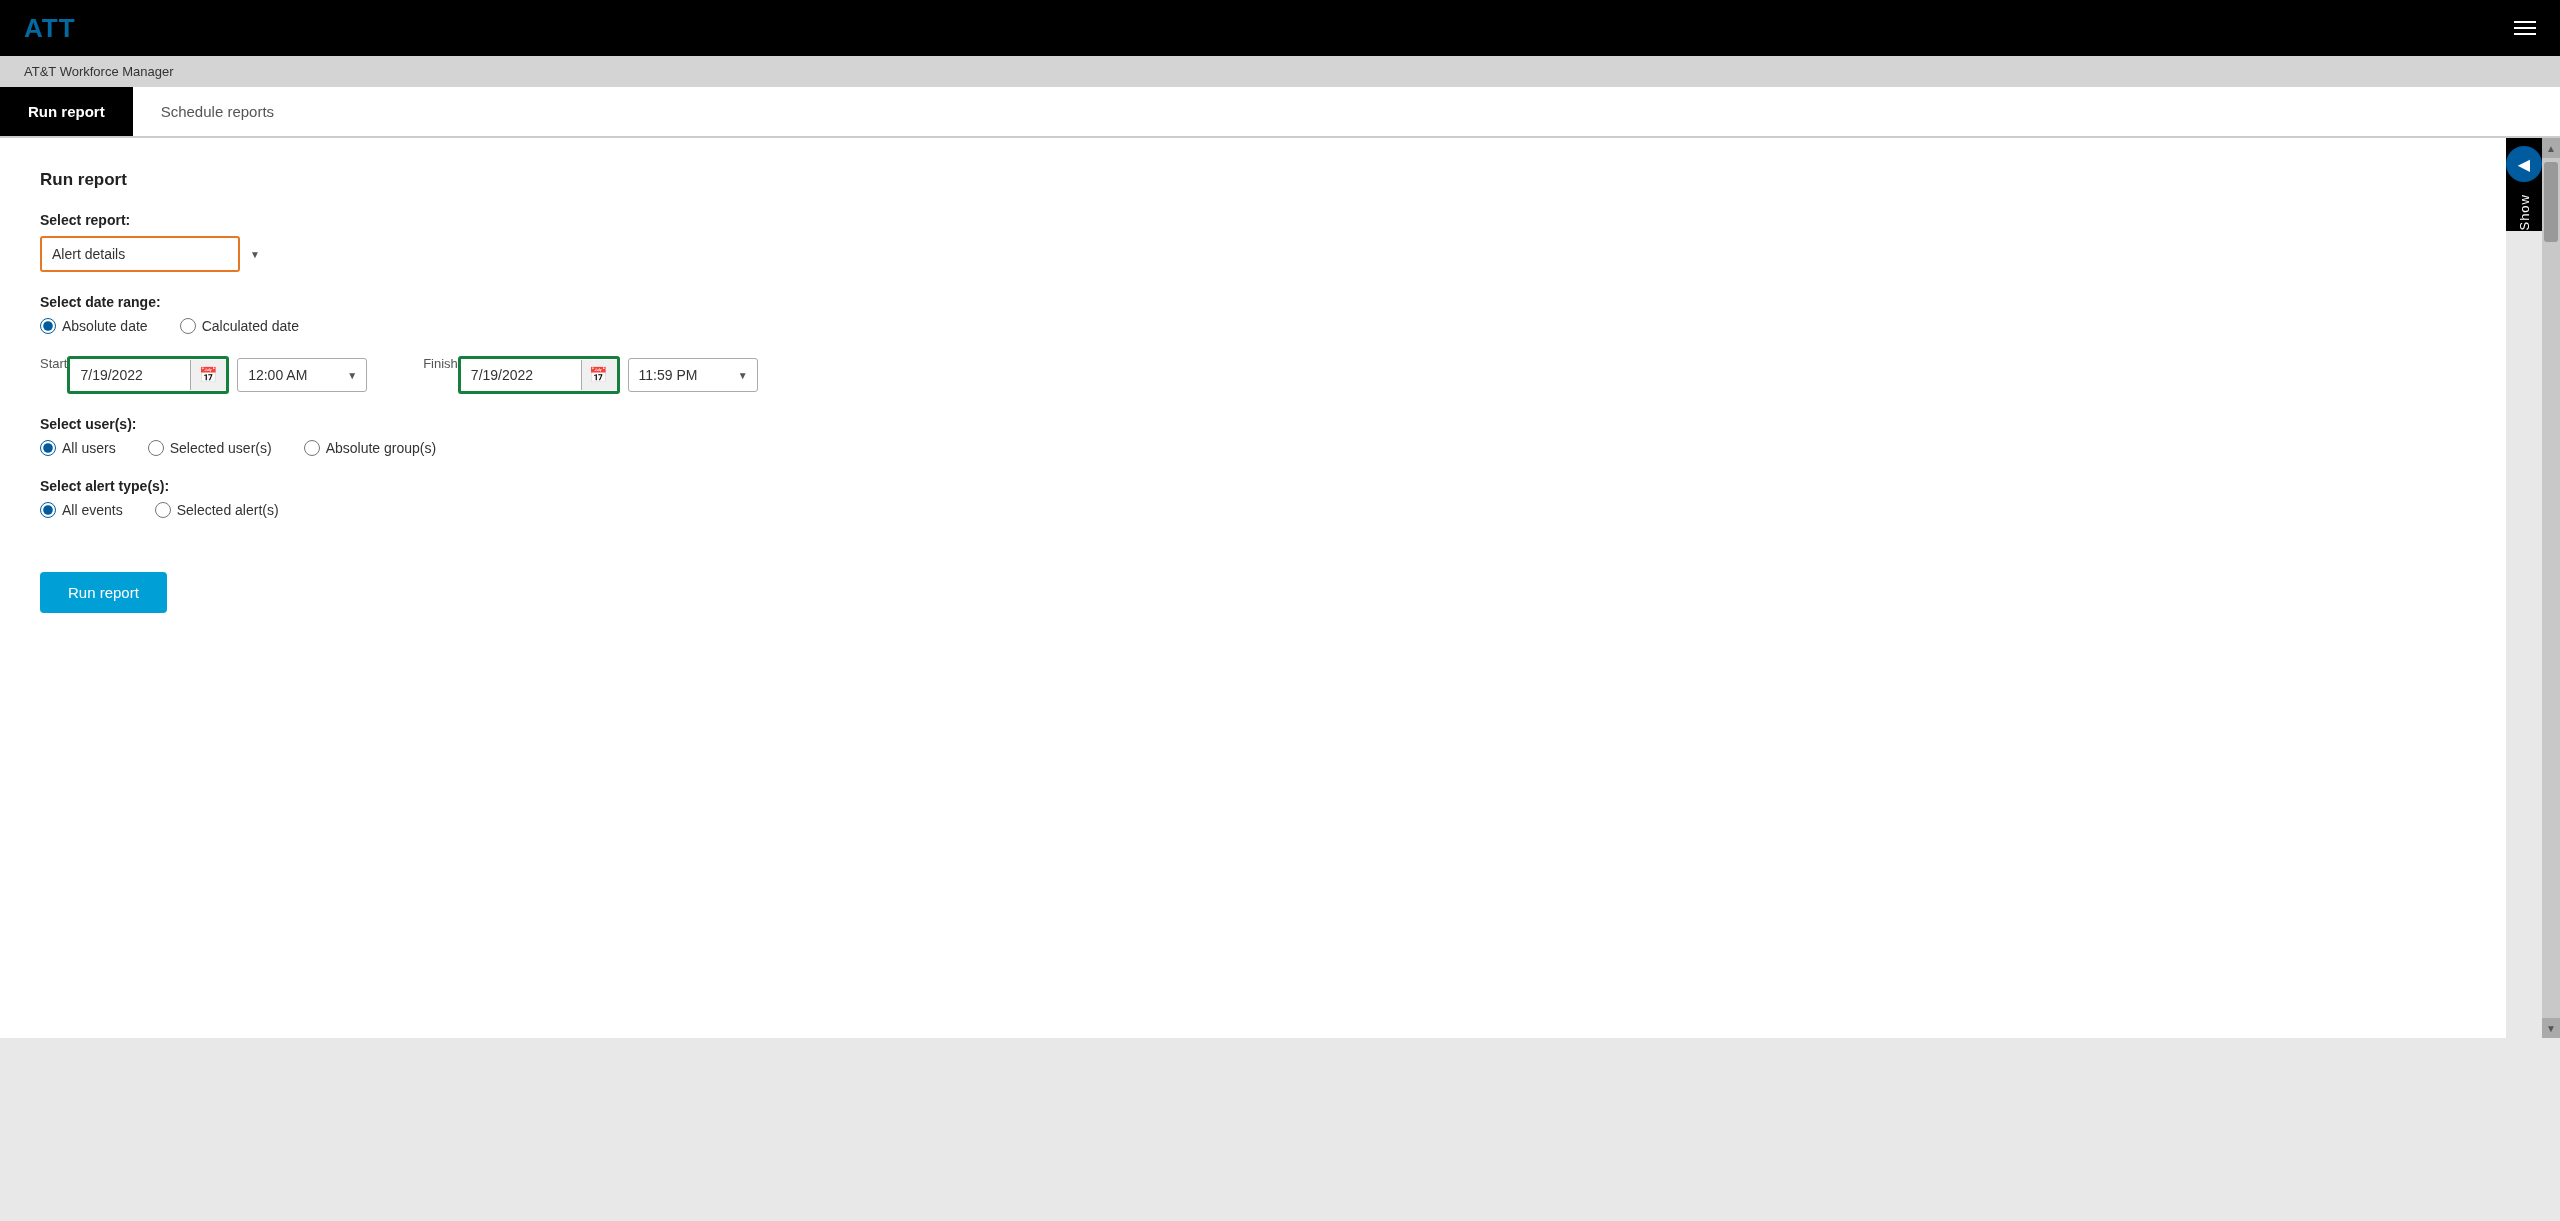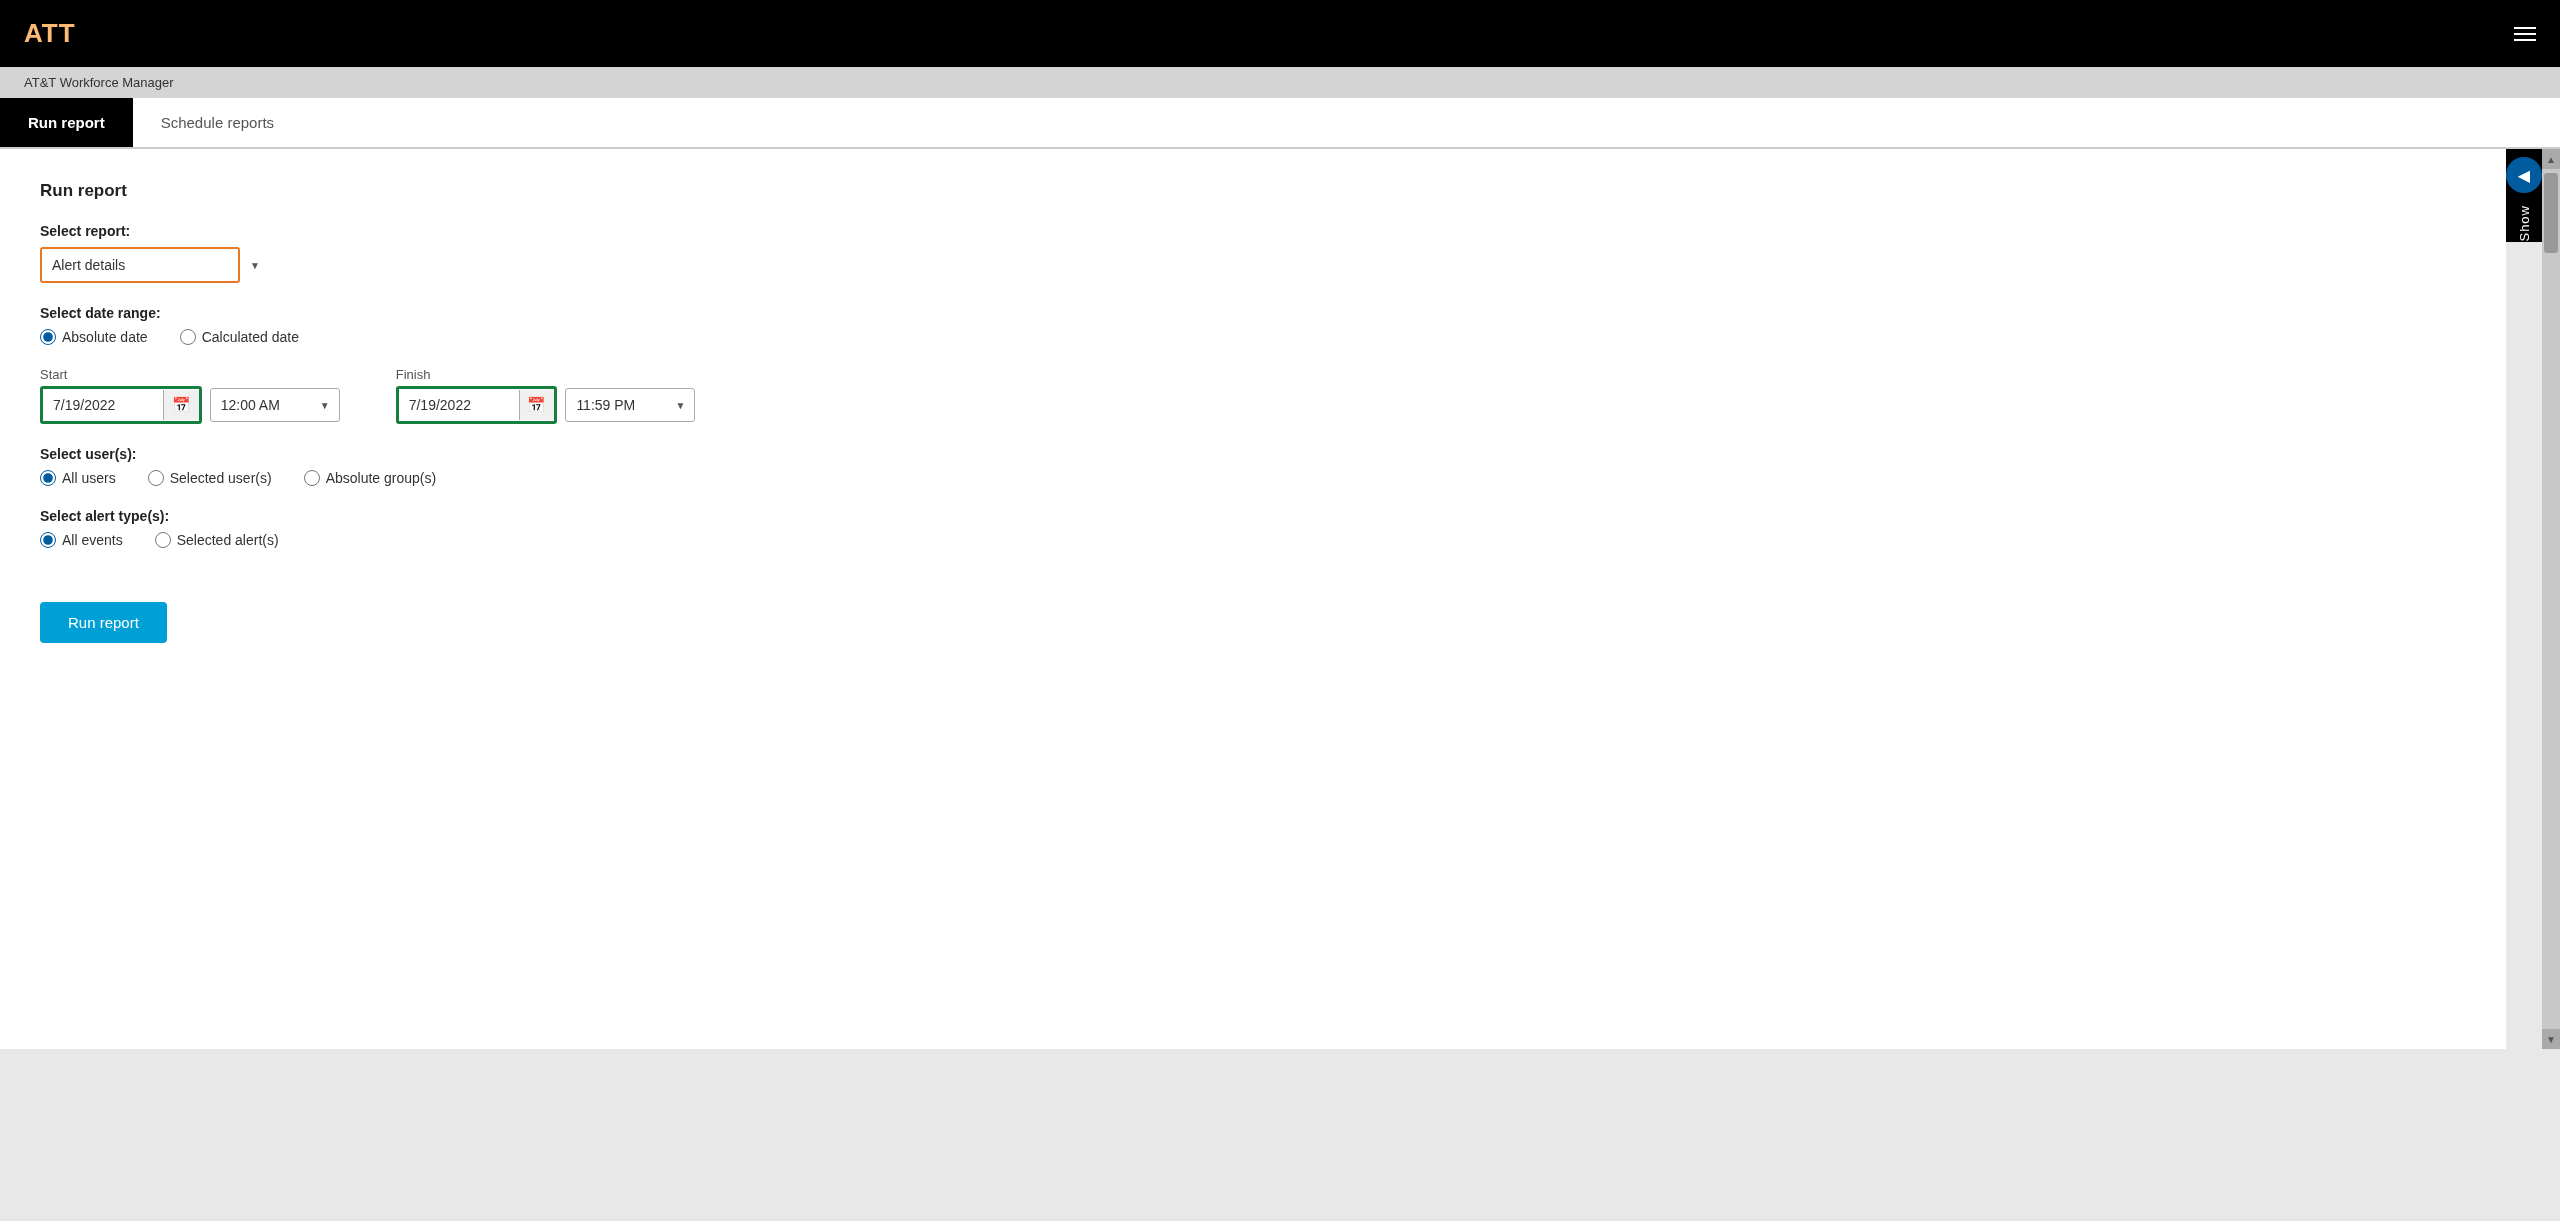--- a/index.html
+++ b/index.html
@@ -1,22 +1,22 @@
 <!DOCTYPE html>
 <html><head>
   <meta charset="utf-8">
   <style>
     * { box-sizing: border-box; margin: 0; padding: 0; }
     body { font-family: Arial, Helvetica, sans-serif; font-size: 14px; background: #e8e8e8; color: #333; }
 
     
     .top-bar {
       background: #000;
-      color: #fdba74;
-      height: 67px;
+      color: #0369a1;
+      height: 56px;
       display: flex;
       align-items: center;
       justify-content: space-between;
       padding: 0 24px;
     }
     .top-bar-logo {
       font-size: 26px;
       font-weight: bold;
       letter-spacing: 1px;
     }
@@ -206,21 +206,20 @@
 
     
     .datetime-row {
       display: flex;
       align-items: flex-end;
       gap: 0;
       margin-top: 6px;
     }
     .datetime-col {
       display: flex;
-      flex-direction: column;
       margin-right: 16px;
     }
     .datetime-label {
       font-size: 13px;
       color: #555;
       margin-bottom: 4px;
     }
     .datetime-input-wrapper {
       display: flex;
       align-items: center;

